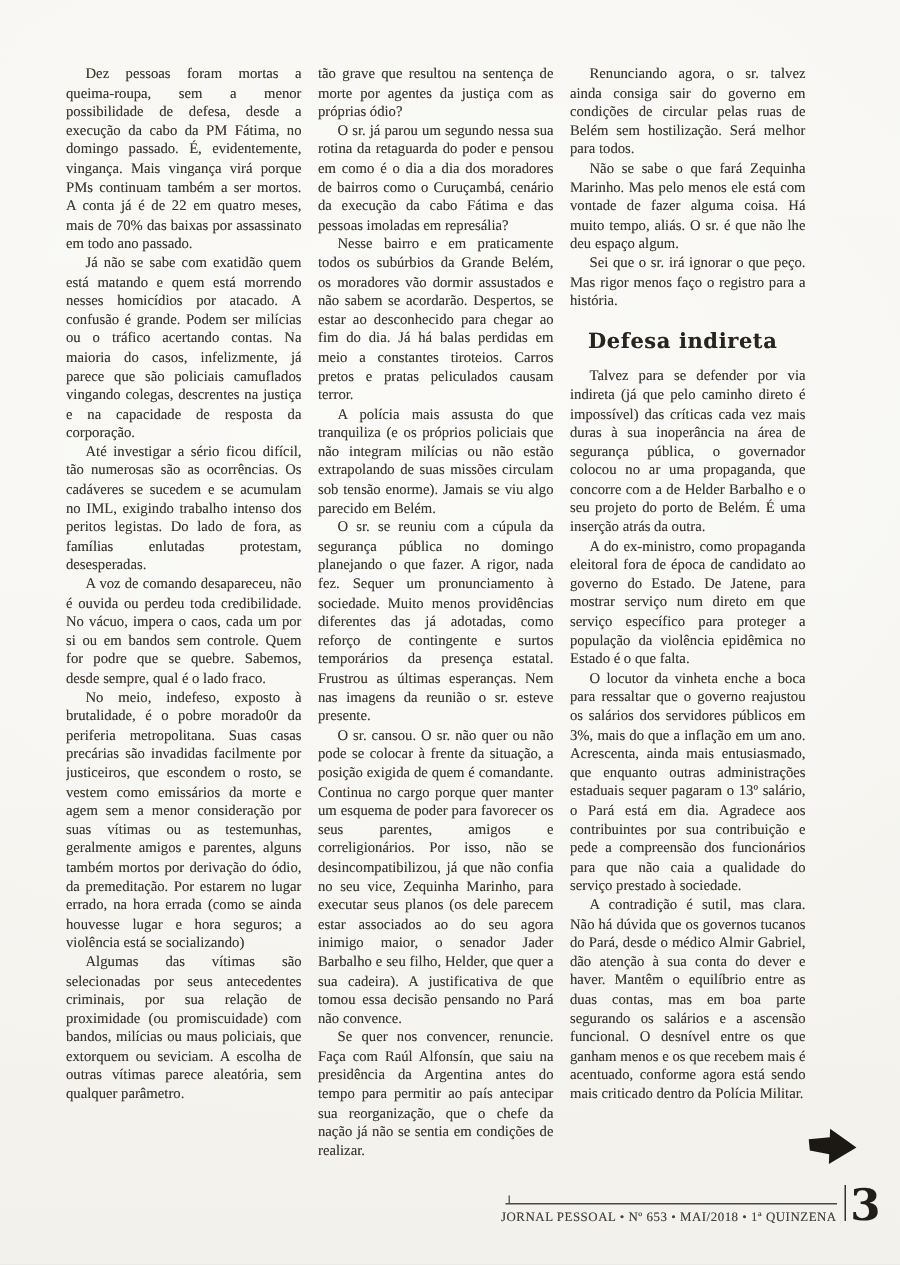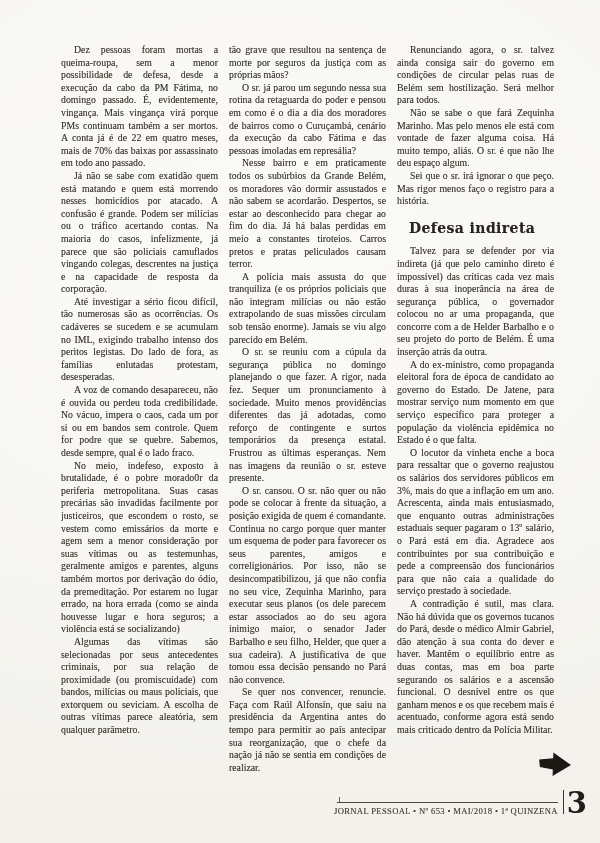--- a/index.html
+++ b/index.html
@@ -10,21 +10,21 @@
     margin: 0 auto;
     background:
       radial-gradient(ellipse 900px 700px at 45% 35%, rgba(255,255,255,0.55), rgba(255,255,255,0) 70%),
       linear-gradient(180deg, #f7f6f2 0%, #f5f4ef 60%, #f2f1ec 100%);
     overflow: hidden;
     font-family: "Liberation Serif", serif;
     color: #3b352c;
   }
   .columns {
     position: absolute;
-    left: 61px;
+    left: 44px;
     top: 44px;
     display: flex;
     gap: 11px;
   }
   .col {
     width: 157px;
     height: 748px;
     overflow: hidden;
     font-size: 9.8px;
     line-height: 12.6px;
@@ -118,36 +118,36 @@
     <div class="col">
       <p>Dez pessoas foram mortas a queima-roupa, sem a menor possibilidade de defesa, desde a execução da cabo da PM Fátima, no domingo passado. É, evidentemente, vingança. Mais vingança virá porque PMs continuam também a ser mortos. A conta já é de 22 em quatro meses, mais de 70% das baixas por assassinato em todo ano passado.</p>
       <p>Já não se sabe com exatidão quem está matando e quem está morrendo nesses homicídios por atacado. A confusão é grande. Podem ser milícias ou o tráfico acertando contas. Na maioria do casos, infelizmente, já parece que são policiais camuflados vingando colegas, descrentes na justiça e na capacidade de resposta da corporação.</p>
       <p>Até investigar a sério ficou difícil, tão numerosas são as ocorrências. Os cadáveres se sucedem e se acumulam no IML, exigindo trabalho intenso dos peritos legistas. Do lado de fora, as famílias enlutadas protestam, desesperadas.</p>
       <p>A voz de comando desapareceu, não é ouvida ou perdeu toda credibilidade. No vácuo, impera o caos, cada um por si ou em bandos sem controle. Quem for podre que se quebre. Sabemos, desde sempre, qual é o lado fraco.</p>
       <p>No meio, indefeso, exposto à brutalidade, é o pobre morado0r da periferia metropolitana. Suas casas precárias são invadidas facilmente por justiceiros, que escondem o rosto, se vestem como emissários da morte e agem sem a menor consideração por suas vítimas ou as testemunhas, geralmente amigos e parentes, alguns também mortos por derivação do ódio, da premeditação. Por estarem no lugar errado, na hora errada (como se ainda houvesse lugar e hora seguros; a violência está se socializando)</p>
       <p>Algumas das vítimas são selecionadas por seus antecedentes criminais, por sua relação de proximidade (ou promiscuidade) com bandos, milícias ou maus policiais, que extorquem ou seviciam. A escolha de outras vítimas parece aleatória, sem qualquer parâmetro.</p>
     </div>
 
     <div class="col">
-      <p class="continuation">tão grave que resultou na sentença de morte por seguros da justiça com as próprias mãos?</p>
+      <p class="continuation">tão grave que resultou na sentença de morte por agentes da justiça com as próprias ódio?</p>
       <p>O sr. já parou um segundo nessa sua rotina da retaguarda do poder e pensou em como é o dia a dia dos moradores de bairros como o Curuçambá, cenário da execução da cabo Fátima e das pessoas imoladas em represália?</p>
       <p>Nesse bairro e em praticamente todos os subúrbios da Grande Belém, os moradores vão dormir assustados e não sabem se acordarão. Despertos, se estar ao desconhecido para chegar ao fim do dia. Já há balas perdidas em meio a constantes tiroteios. Carros pretos e pratas peliculados causam terror.</p>
       <p>A polícia mais assusta do que tranquiliza (e os próprios policiais que não integram milícias ou não estão extrapolando de suas missões circulam sob tensão enorme). Jamais se viu algo parecido em Belém.</p>
       <p>O sr. se reuniu com a cúpula da segurança pública no domingo planejando o que fazer. A rigor, nada fez. Sequer um pronunciamento à sociedade. Muito menos providências diferentes das já adotadas, como reforço de contingente e surtos temporários da presença estatal. Frustrou as últimas esperanças. Nem nas imagens da reunião o sr. esteve presente.</p>
       <p>O sr. cansou. O sr. não quer ou não pode se colocar à frente da situação, a posição exigida de quem é comandante. Continua no cargo porque quer manter um esquema de poder para favorecer os seus parentes, amigos e correligionários. Por isso, não se desincompatibilizou, já que não confia no seu vice, Zequinha Marinho, para executar seus planos (os dele parecem estar associados ao do seu agora inimigo maior, o senador Jader Barbalho e seu filho, Helder, que quer a sua cadeira). A justificativa de que tomou essa decisão pensando no Pará não convence.</p>
       <p>Se quer nos convencer, renuncie. Faça com Raúl Alfonsín, que saiu na presidência da Argentina antes do tempo para permitir ao país antecipar sua reorganização, que o chefe da nação já não se sentia em condições de realizar.</p>
     </div>
 
     <div class="col">
       <p>Renunciando agora, o sr. talvez ainda consiga sair do governo em condições de circular pelas ruas de Belém sem hostilização. Será melhor para todos.</p>
       <p>Não se sabe o que fará Zequinha Marinho. Mas pelo menos ele está com vontade de fazer alguma coisa. Há muito tempo, aliás. O sr. é que não lhe deu espaço algum.</p>
       <p>Sei que o sr. irá ignorar o que peço. Mas rigor menos faço o registro para a história.</p>
       <h2 class="section-heading">Defesa indireta</h2>
       <p>Talvez para se defender por via indireta (já que pelo caminho direto é impossível) das críticas cada vez mais duras à sua inoperância na área de segurança pública, o governador colocou no ar uma propaganda, que concorre com a de Helder Barbalho e o seu projeto do porto de Belém. É uma inserção atrás da outra.</p>
-      <p>A do ex-ministro, como propaganda eleitoral fora de época de candidato ao governo do Estado. De Jatene, para mostrar serviço num momento em que serviço específico para proteger a população da violência epidêmica no Estado é o que falta.</p>
+      <p>A do ex-ministro, como propaganda eleitoral fora de época de candidato ao governo do Estado. De Jatene, para mostrar serviço num direto em que serviço específico para proteger a população da violência epidêmica no Estado é o que falta.</p>
       <p>O locutor da vinheta enche a boca para ressaltar que o governo reajustou os salários dos servidores públicos em 3%, mais do que a inflação em um ano. Acrescenta, ainda mais entusiasmado, que enquanto outras administrações estaduais sequer pagaram o 13º salário, o Pará está em dia. Agradece aos contribuintes por sua contribuição e pede a compreensão dos funcionários para que não caia a qualidade do serviço prestado à sociedade.</p>
       <p>A contradição é sutil, mas clara. Não há dúvida que os governos tucanos do Pará, desde o médico Almir Gabriel, dão atenção à sua conta do dever e haver. Mantêm o equilíbrio entre as duas contas, mas em boa parte segurando os salários e a ascensão funcional. O desnível entre os que ganham menos e os que recebem mais é acentuado, conforme agora está sendo mais criticado dentro da Polícia Militar.</p>
     </div>
 
   </div>
 
   <svg class="continuation-arrow" viewBox="0 0 34 28" xmlns="http://www.w3.org/2000/svg" aria-hidden="true">
     <polygon points="1,10 15,8.2 15,2.5 33,14.5 15,26 15,19.5 2,17.5" fill="#1c1915" transform="rotate(2 17 14)"></polygon>
   </svg>
 

